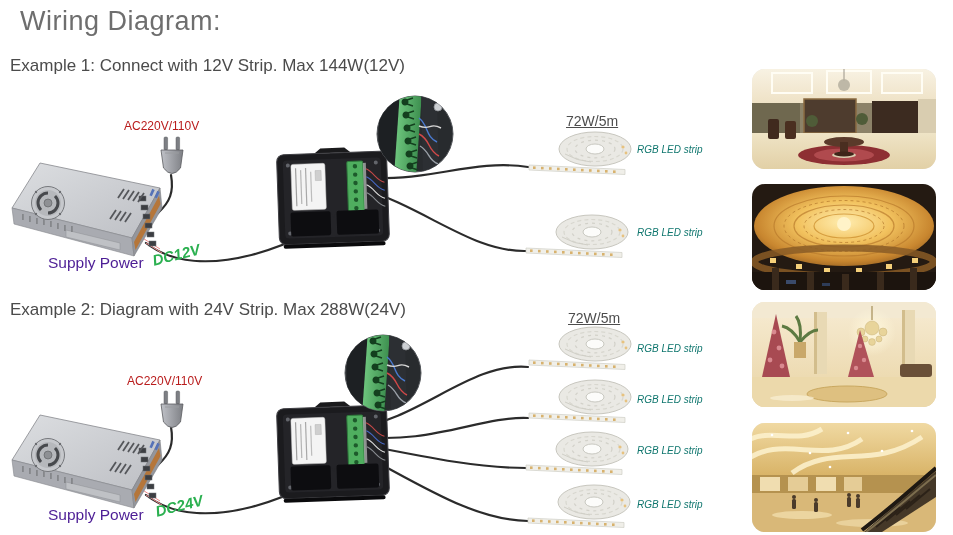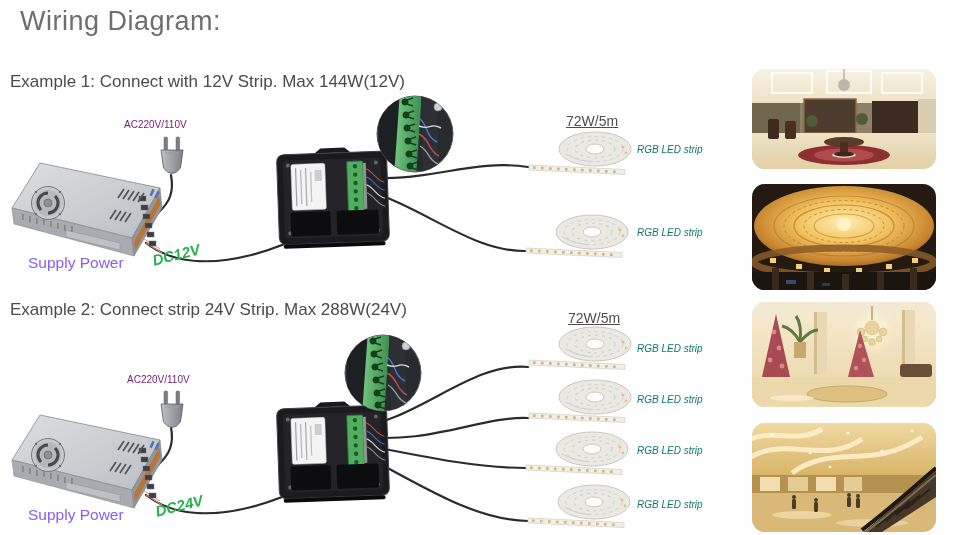--- a/index.html
+++ b/index.html
@@ -3,22 +3,22 @@
 <meta charset="utf-8">
 <style>
   html,body{margin:0;padding:0;background:#ffffff;}
   #canvas{
     position:relative;width:953px;height:535px;background:#ffffff;
     font-family:"Liberation Sans", sans-serif;overflow:hidden;
   }
   .lbl{position:absolute;white-space:nowrap;}
   .page-title{left:20px;top:6px;font-size:27px;color:#6e6e6e;letter-spacing:.5px;text-align:center;}
   .example-heading{font-size:17px;color:#4b4b4b;}
-  .small-label{font-size:10px;color:#701a75;}
-  .supply-label{font-size:15.5px;color:#8b5cf6;}
+  .small-label{font-size:12px;color:#b91c1c;}
+  .supply-label{font-size:15.5px;color:#4c1d95;margin-left:20px;}
   .dc-label{font-size:15px;font-weight:bold;font-style:italic;color:#2bb050;transform:rotate(-14deg);}
   .rating-label{font-size:14px;color:#4d4d4d;text-decoration:underline;}
   .strip-label{font-size:10px;color:#0f766e;font-style:italic;}
   #diagram{position:absolute;left:0;top:0;}
   .photo{position:absolute;left:752px;width:184px;border-radius:13px;overflow:hidden;
          box-shadow:0 0 0 1px #e8e6e2 inset;}
   .photo svg{display:block;}
 </style>
 </head>
 <body>
@@ -261,29 +261,29 @@
     <g>
         <use href="#coil" transform="translate(526,481)"></use>
       </g>
     <g>
         <use href="#inset" transform="translate(343,333)"></use>
       </g>
   </svg>
 
   <div class="lbl page-title">Wiring Diagram:</div>
 
-  <div class="lbl example-heading" style="left:10px;top:72px;">Example 1: Connect with 12V Strip. Max 144W(12V)</div>
+  <div class="lbl example-heading" style="left:10px;top:56px;">Example 1: Connect with 12V Strip. Max 144W(12V)</div>
   <div class="lbl small-label" style="left:124px;top:119px;">AC220V/110V</div>
   <div class="lbl supply-label" style="left:28px;top:254px;">Supply Power</div>
   <div class="lbl dc-label" style="left:152px;top:246px;">DC12V</div>
   <div class="lbl rating-label" style="left:566px;top:113px;">72W/5m</div>
   <div class="lbl strip-label" style="left:637px;top:144px;">RGB LED strip</div>
   <div class="lbl strip-label" style="left:637px;top:227px;">RGB LED strip</div>
 
-  <div class="lbl example-heading" style="left:10px;top:300px;">Example 2: Connect strip 24V Strip. Max 288W(24V)</div>
+  <div class="lbl example-heading" style="left:10px;top:300px;">Example 2: Diagram with 24V Strip. Max 288W(24V)</div>
   <div class="lbl small-label" style="left:127px;top:374px;">AC220V/110V</div>
   <div class="lbl supply-label" style="left:28px;top:506px;">Supply Power</div>
   <div class="lbl dc-label" style="left:155px;top:497px;">DC24V</div>
   <div class="lbl rating-label" style="left:568px;top:310px;">72W/5m</div>
   <div class="lbl strip-label" style="left:637px;top:343px;">RGB LED strip</div>
   <div class="lbl strip-label" style="left:637px;top:394px;">RGB LED strip</div>
   <div class="lbl strip-label" style="left:637px;top:445px;">RGB LED strip</div>
   <div class="lbl strip-label" style="left:637px;top:499px;">RGB LED strip</div>
 
   <div class="photo" style="top:69px;height:100px;">

